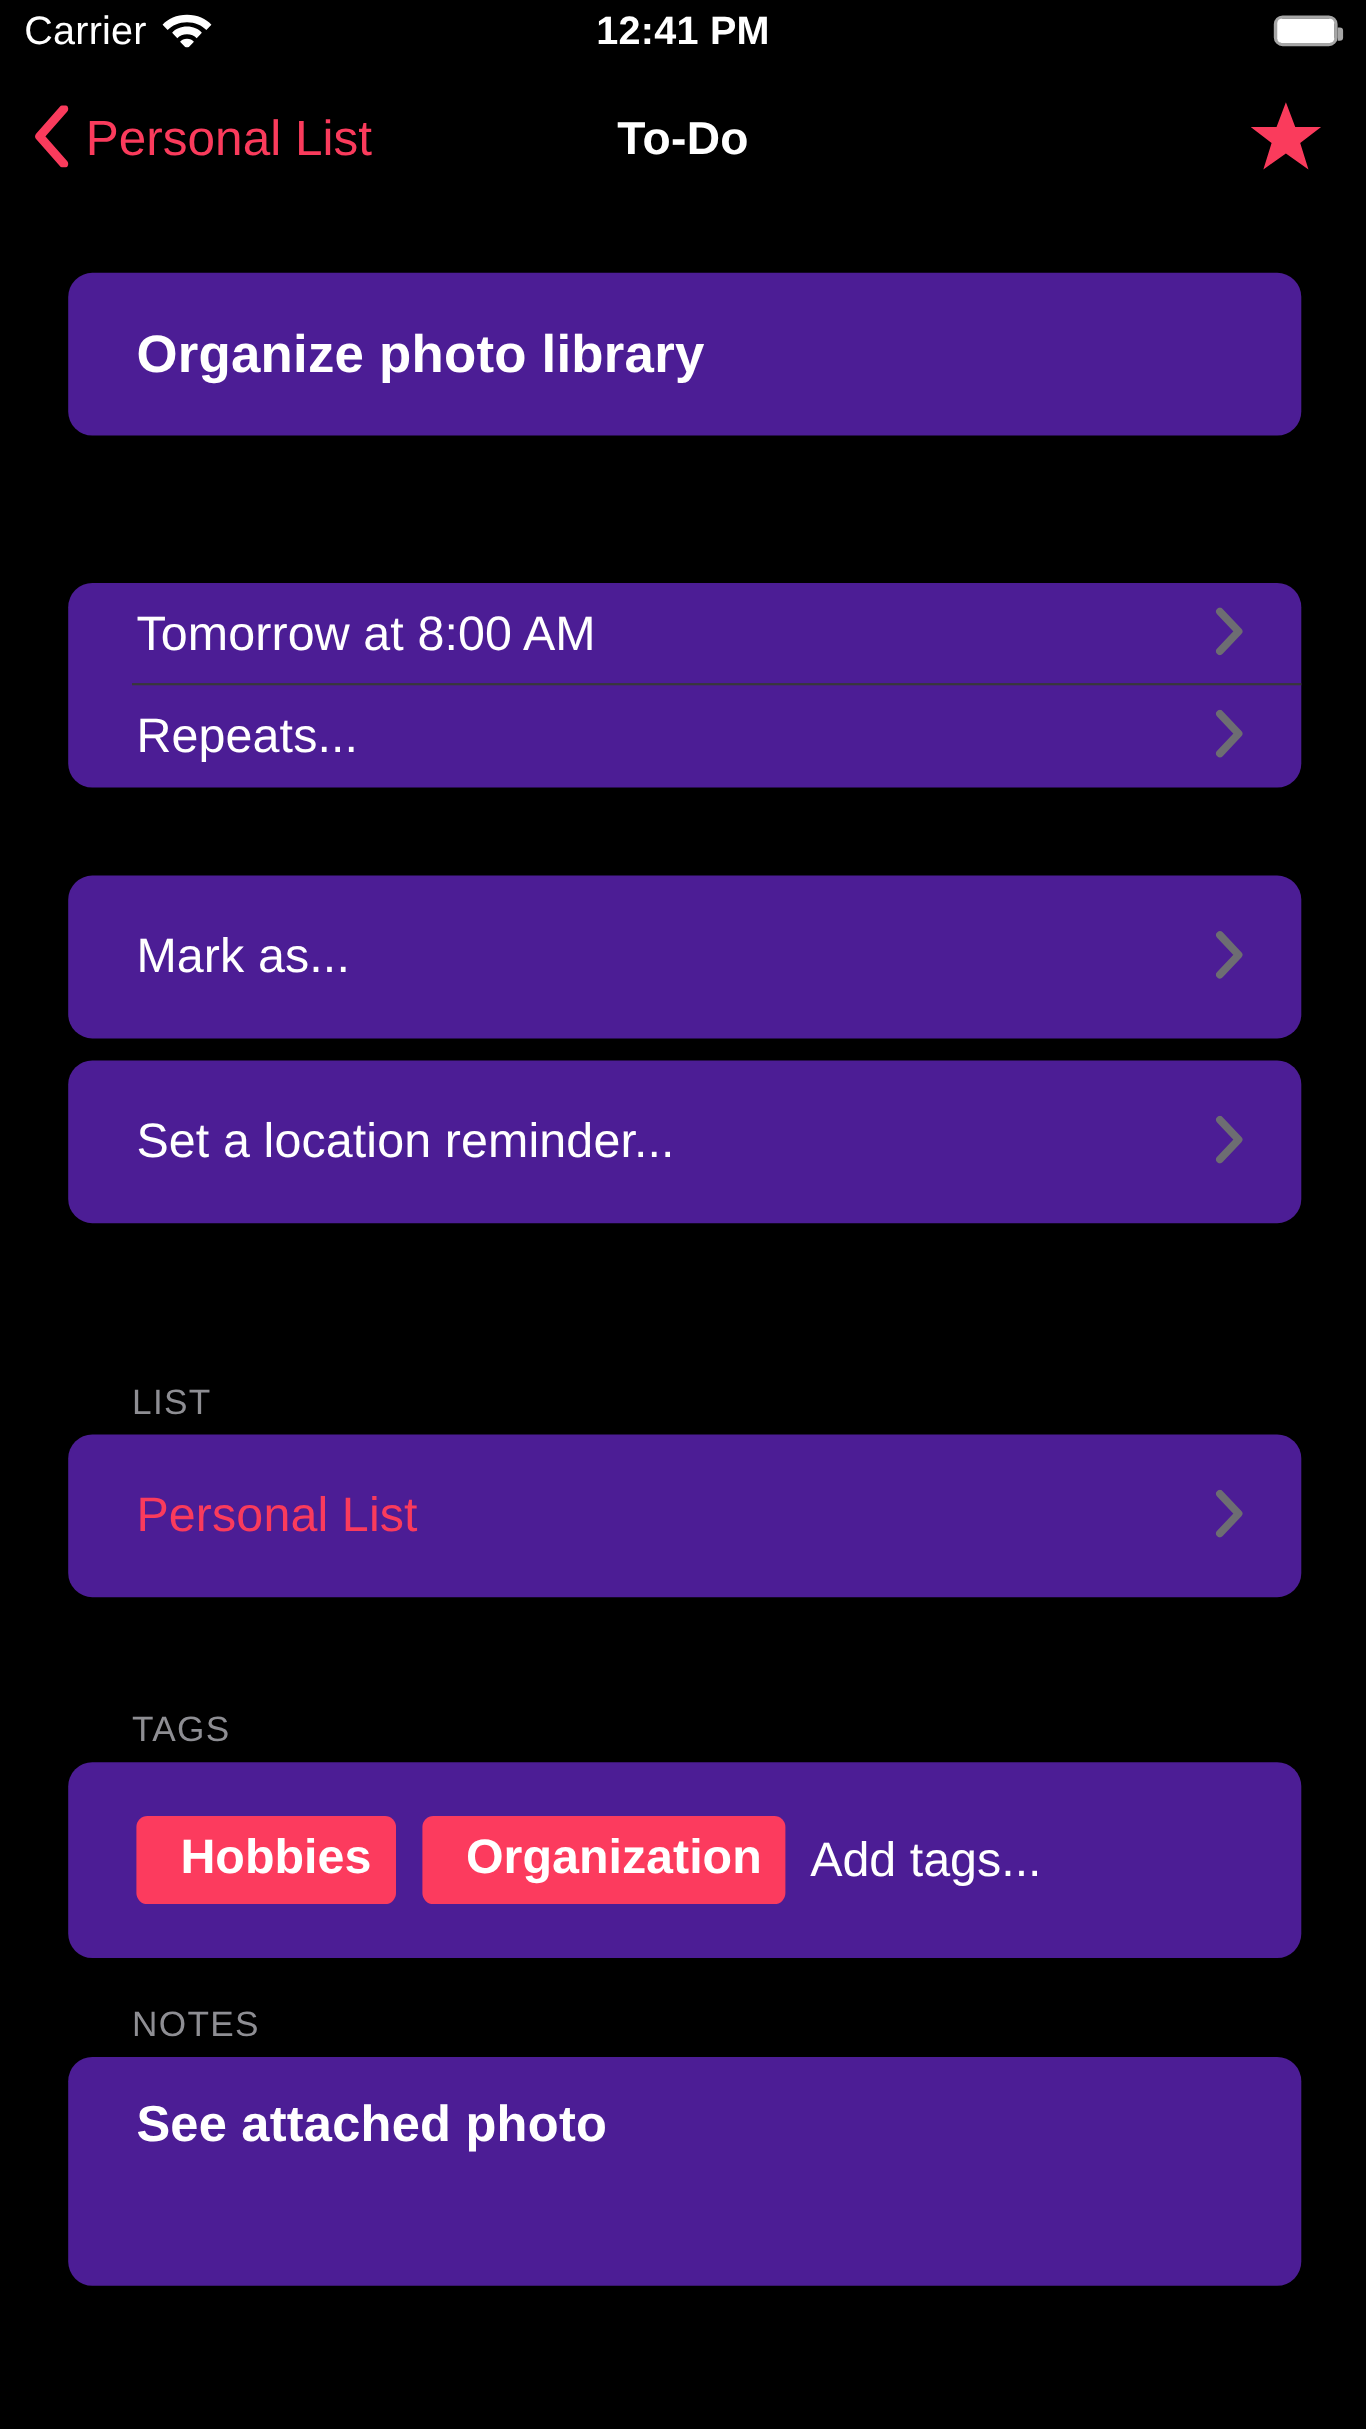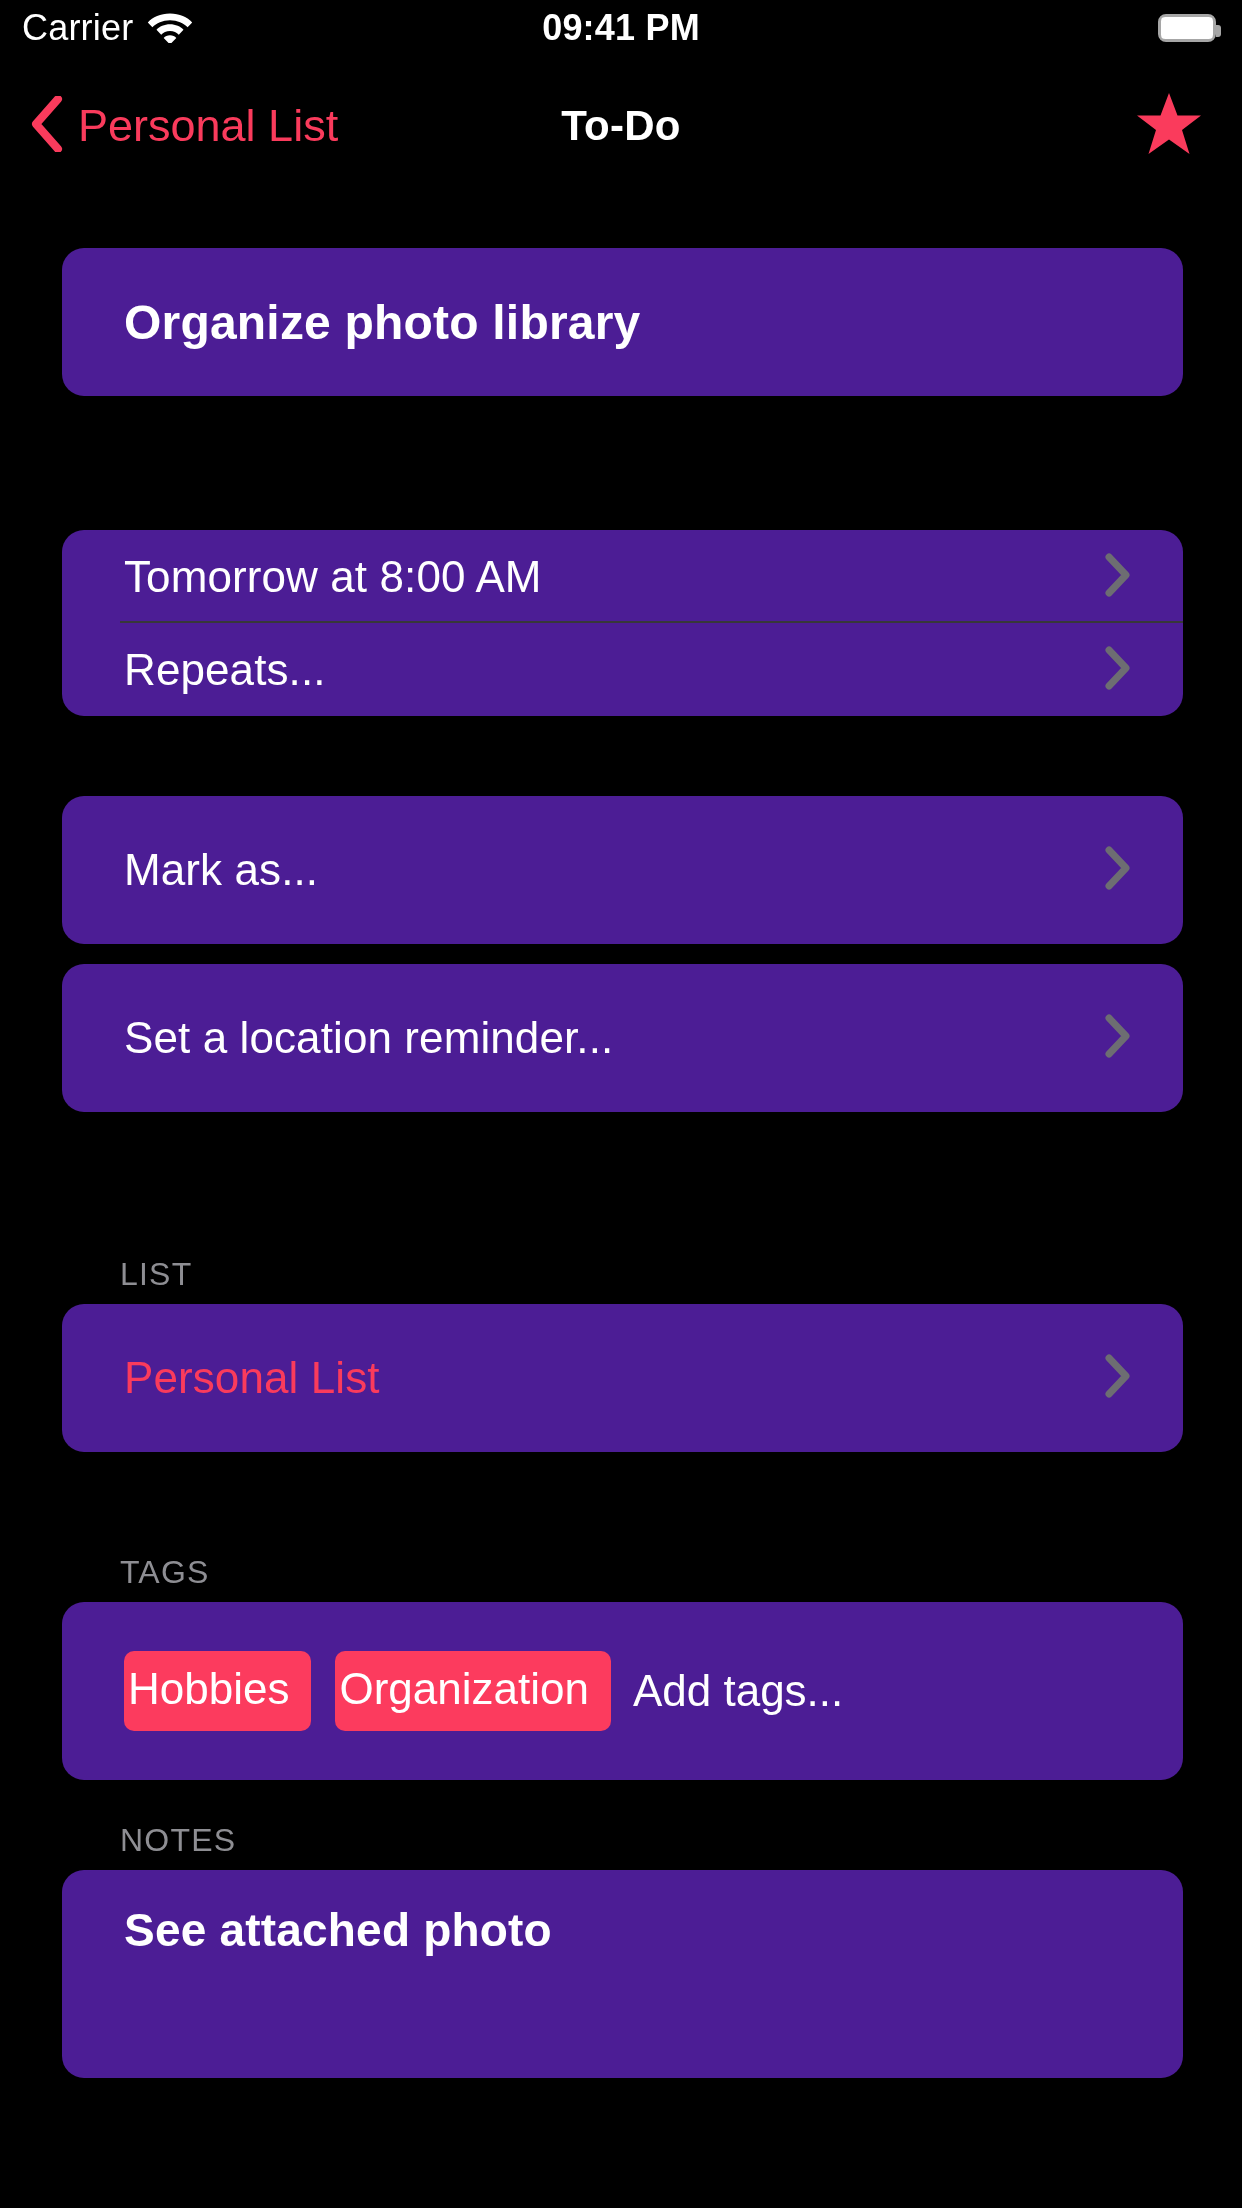--- a/index.html
+++ b/index.html
@@ -145,24 +145,25 @@
 
   .tags-card  { top:1428px; height:178px; }
   .tags-row {
     display:flex; align-items:center;
     height:178px; padding:0 62px;
     gap:24px;
   }
   .tag-pill {
     background:#FC3B5E; color:#ffffff;
     font-size:44px; line-height:44px;
-    padding:16px 22px 20px 4px;
+    padding:16px 22px 20px 40px;
     border-radius:10px;
     cursor:pointer;
     white-space:nowrap;
+    font-weight:bold;
   }
   .add-tags {
     color:#ffffff; font-size:44px;
     margin-left:-2px; cursor:pointer;
     white-space:nowrap;
   }
 
   .notes-card { top:1696px; height:208px; }
   .notes-row {
     display:flex; align-items:center;
@@ -183,21 +184,21 @@
       <span class="sb-carrier">Carrier</span>
       <span class="wifi-icon">
         <svg width="46" height="34" viewBox="0 0 46 34">
           <path d="M23 4.5C13.5 4.5 5.6 8.3 0.8 13.4l4.6 4.9C9.3 14.2 15.7 11.2 23 11.2s13.7 3 17.6 7.1l4.6-4.9C40.4 8.3 32.5 4.5 23 4.5z" fill="#ffffff"></path>
           <path d="M23 15.2c-5.6 0-10.5 2.3-13.5 5.5l4.7 5c2-2.1 5.2-3.6 8.8-3.6s6.8 1.5 8.8 3.6l4.7-5c-3-3.2-7.9-5.5-13.5-5.5z" fill="#ffffff"></path>
           <path d="M23 26.2c-2.6 0-4.9 1.1-6.3 2.7l6.3 6.6 6.3-6.6c-1.4-1.6-3.7-2.7-6.3-2.7z" fill="#ffffff"></path>
         </svg>
       </span>
     </div>
     <div class="sb-center">
-      <span class="sb-time">09:41 PM</span>
+      <span class="sb-time">12:41 PM</span>
     </div>
     <div class="sb-right">
       <span class="battery">
         <span class="battery-fill"></span>
       </span>
     </div>
   </div>
 
   <div class="nav-bar">
     <div class="nav-back">

